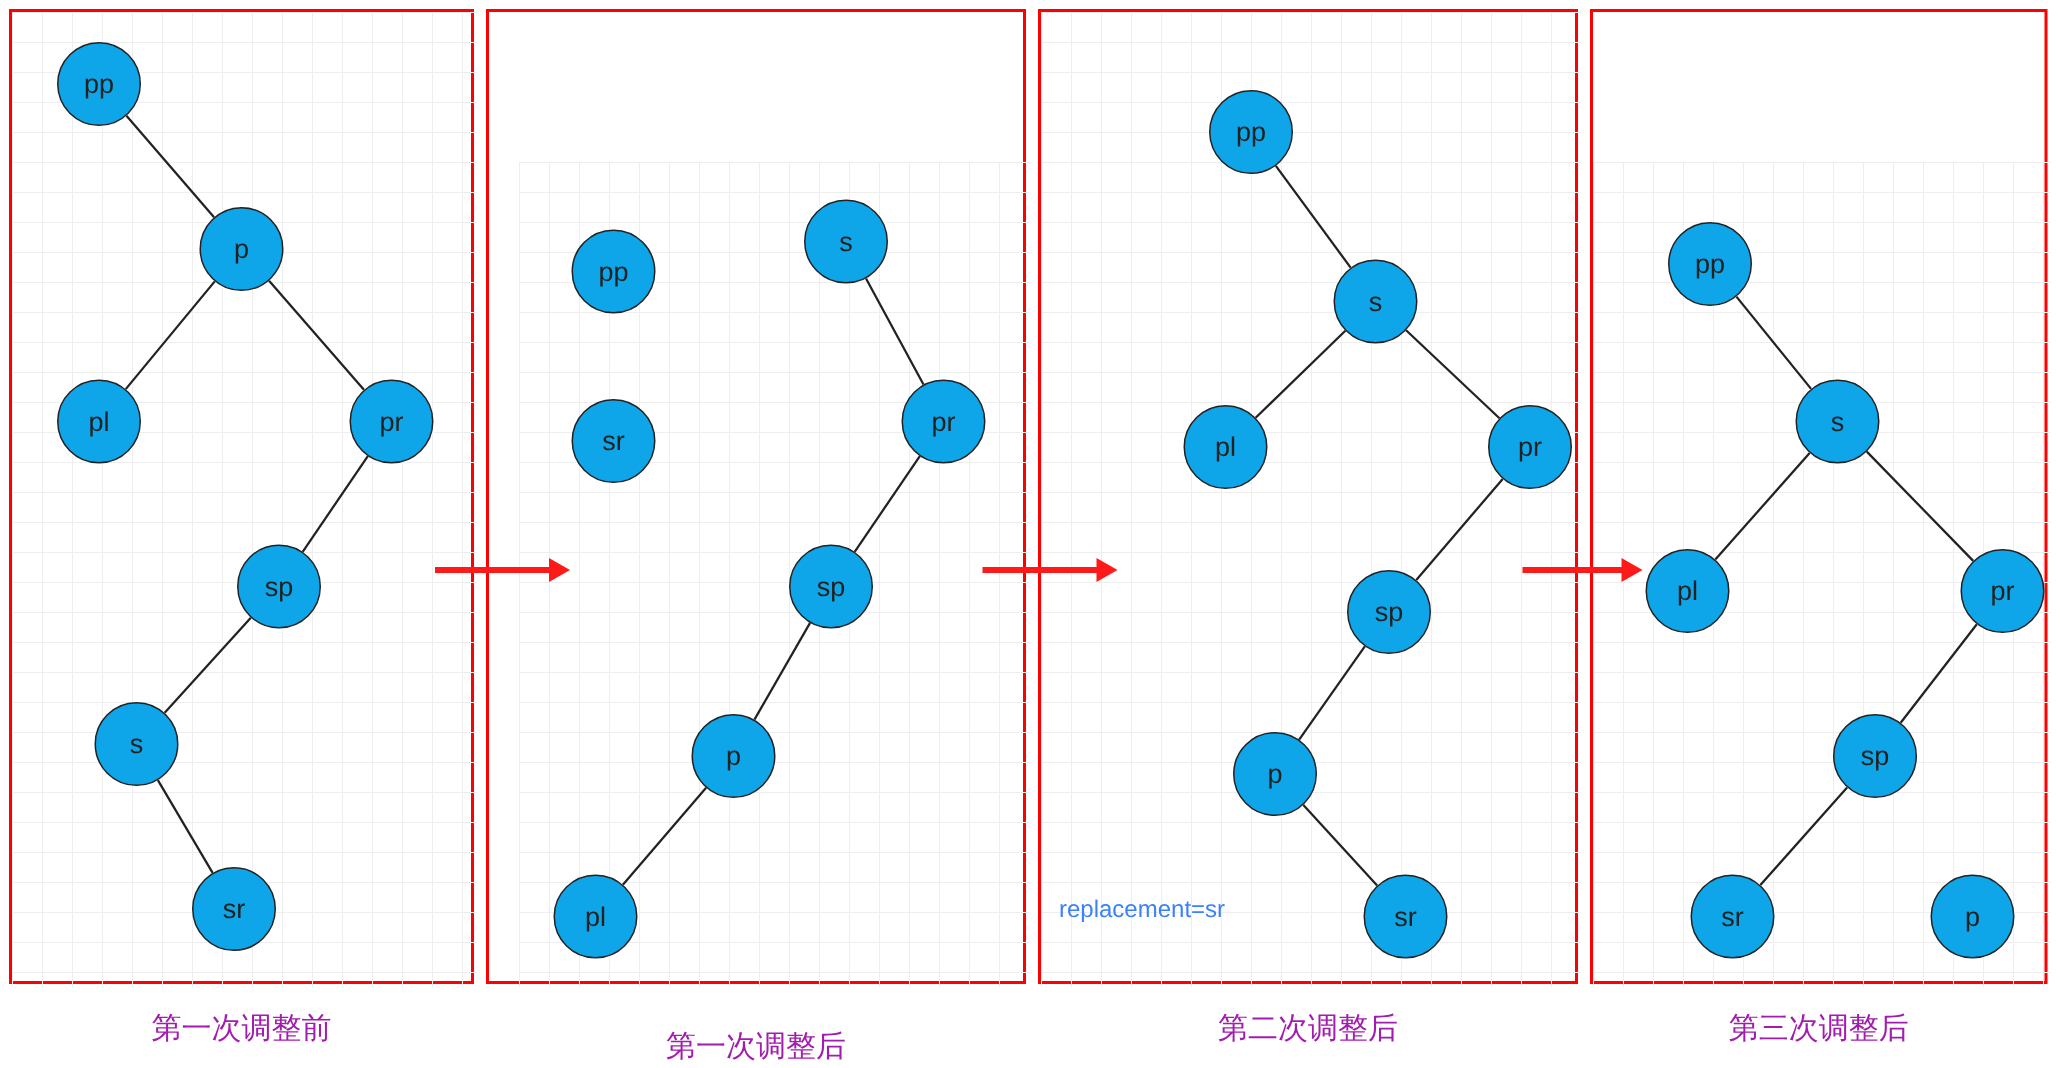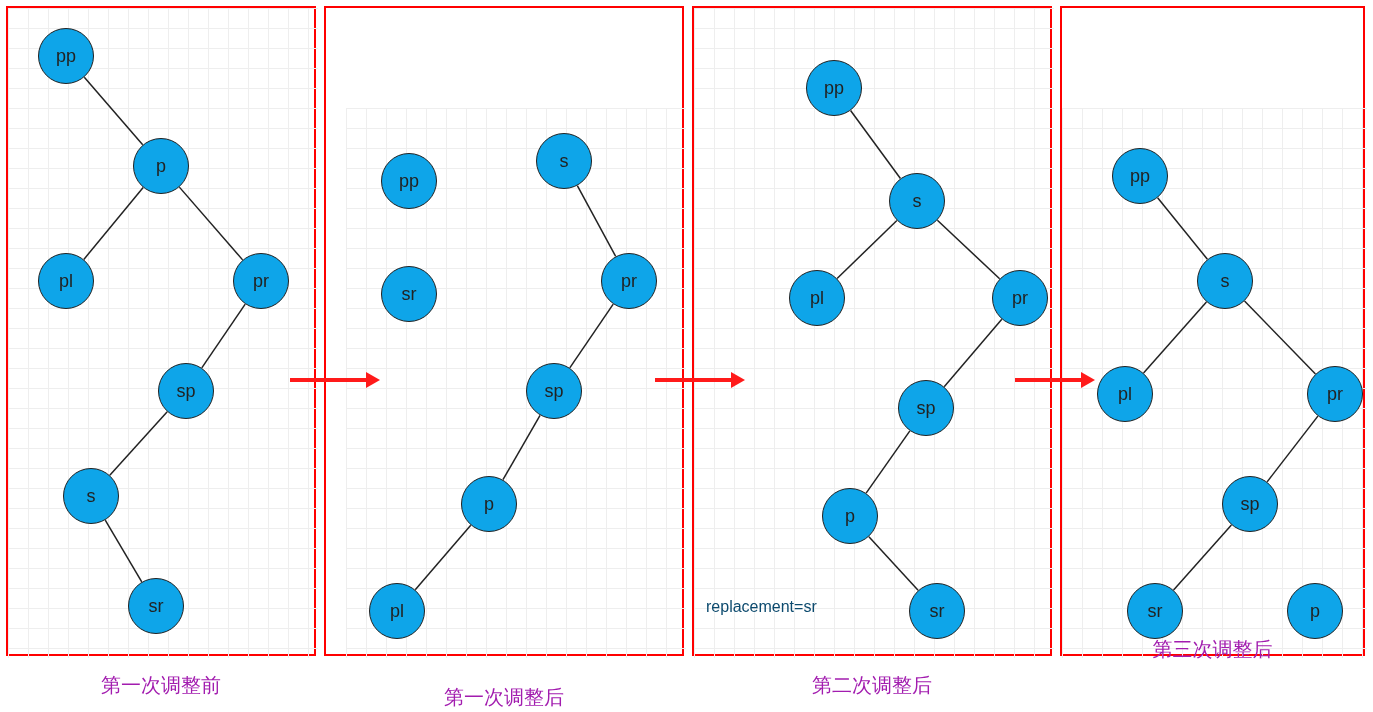--- a/index.html
+++ b/index.html
@@ -48,21 +48,21 @@
     stroke-width: 1.5;
     z-index: 1;
   }
   .arrow-svg {
     position: absolute;
     z-index: 5;
   }
   .annot {
     position: absolute;
     font-size: 16px;
-    color: #0c4a6e;
+    color: #3b82f6;
   }
   svg { overflow: visible; }
 </style>
 </head>
 <body>
 
 <div id="root">
     <div class="panel" style="left: 6px; top: 6px; width: 310px; height: 650px;">
       <div class="grid-area" style="left: 0px; top: 0px; width: 310px; height: 650px;"></div>
       <svg class="edge" width="310" height="650" style="left: 0px; top: 0px;">
@@ -185,21 +185,21 @@
       <div class="node" style="left: 160px; top: 468px; width: 56px; height: 56px;">
         <span>sp</span>
       </div>
       <div class="node" style="left: 65px; top: 575px; width: 56px; height: 56px;">
         <span>sr</span>
       </div>
       <div class="node" style="left: 225px; top: 575px; width: 56px; height: 56px;">
         <span>p</span>
       </div>
     </div>
-    <div class="caption" style="position: absolute; left: 1060px; top: 636px; width: 305px;">第三次调整后</div>
+    <div class="caption" style="position: absolute; left: 1060px; top: 672px; width: 305px;">第三次调整后</div>
     <svg class="arrow-svg" width="110" height="24" style="left: 285px; top: 368px;">
       <line x1="5" y1="12" x2="83" y2="12" stroke="#ff1a1a" stroke-width="4"></line>
       <polygon points="81,4 95,12 81,20" fill="#ff1a1a"></polygon>
     </svg>
     <svg class="arrow-svg" width="110" height="24" style="left: 650px; top: 368px;">
       <line x1="5" y1="12" x2="83" y2="12" stroke="#ff1a1a" stroke-width="4"></line>
       <polygon points="81,4 95,12 81,20" fill="#ff1a1a"></polygon>
     </svg>
     <svg class="arrow-svg" width="100" height="24" style="left: 1010px; top: 368px;">
       <line x1="5" y1="12" x2="73" y2="12" stroke="#ff1a1a" stroke-width="4"></line>

